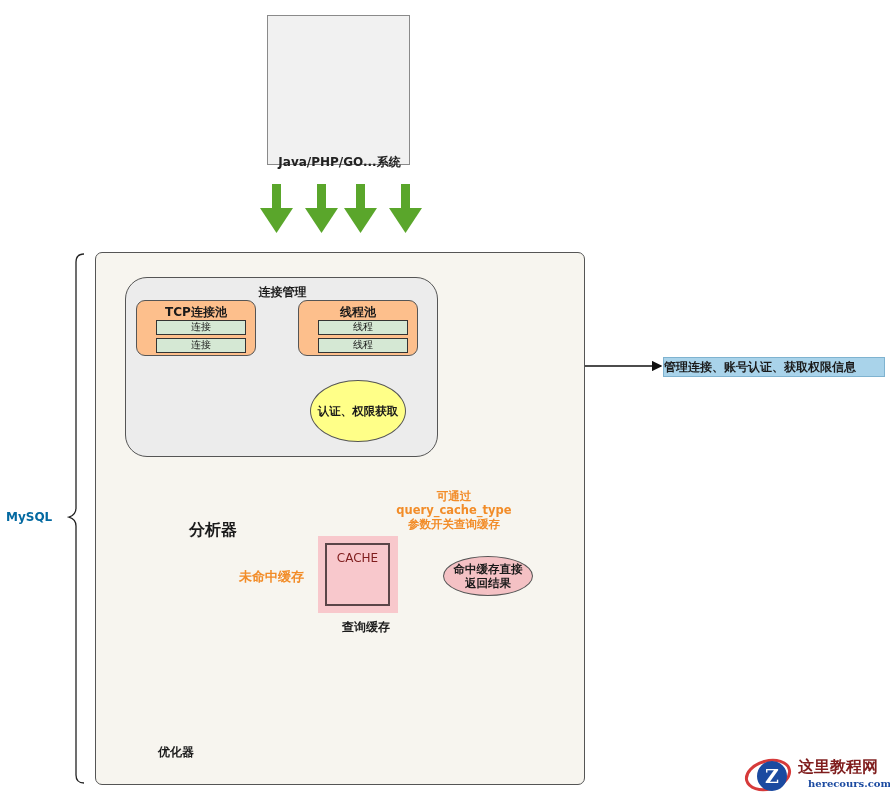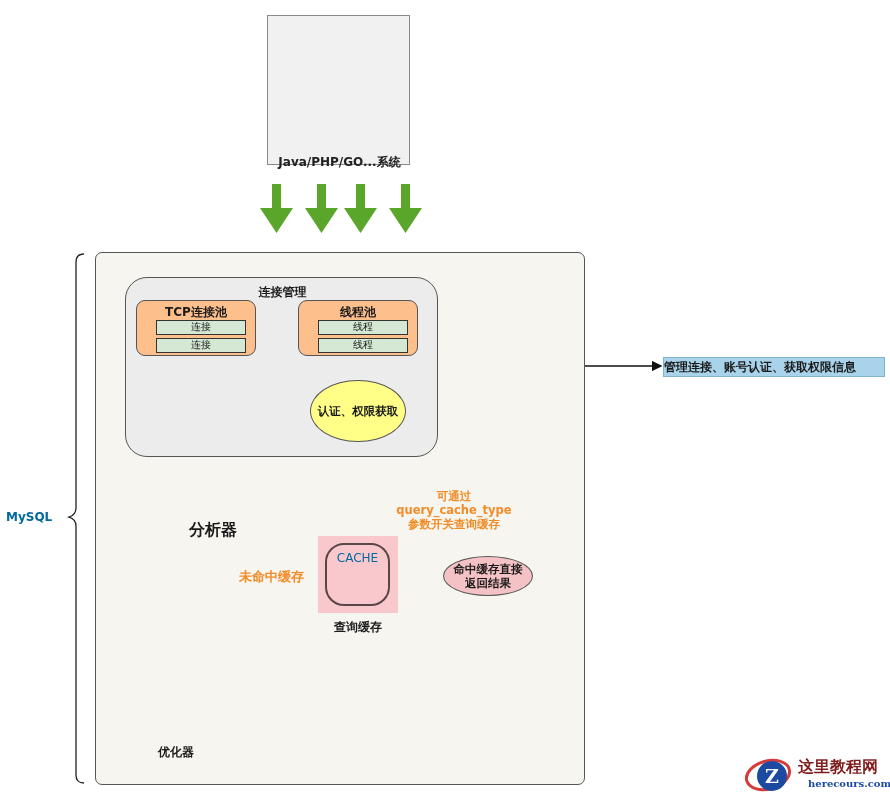--- a/index.html
+++ b/index.html
@@ -53,24 +53,24 @@
   #info-box {
     left: 663px; top: 357px; width: 222px; height: 20px;
     background: #a9d3ea; border: 1px solid #7fb3d0; box-sizing: border-box;
     font-size: 12px; font-weight: bold; text-align: left; line-height: 18px;
   }
 
   
   #cache-outer { left: 318px; top: 536px; width: 80px; height: 77px; background: #f8c8cc; }
   #cache-inner {
     left: 325px; top: 543px; width: 65px; height: 63px;
-    border: 2px solid #5a4548; border-radius: 19px; box-sizing: border-box;
-    font-size: 12px; color: #0369a1; text-align: center; padding-top: 6px;
-  }
-  #cache-label { left: 318px; width: 80px; top: 619px; text-align: center; font-size: 12px; font-weight: bold; }
+    border: 2px solid #5a4548; border-radius: 0; box-sizing: border-box;
+    font-size: 12px; color: #7f1d1d; text-align: center; padding-top: 6px;
+  }
+  #cache-label { left: 326px; width: 80px; top: 619px; text-align: center; font-size: 12px; font-weight: bold; }
 
   #hit-ellipse {
     left: 443px; top: 556px; width: 90px; height: 40px;
     background: #f4c1c4; border: 1.5px solid #555; border-radius: 50%; box-sizing: border-box;
     font-size: 11.5px; font-weight: bold; text-align: center; line-height: 14px;
     display: flex; align-items: center; justify-content: center; flex-direction: column;
   }
 
   #bubble-text {
     left: 393px; top: 489px; width: 122px; text-align: center;

